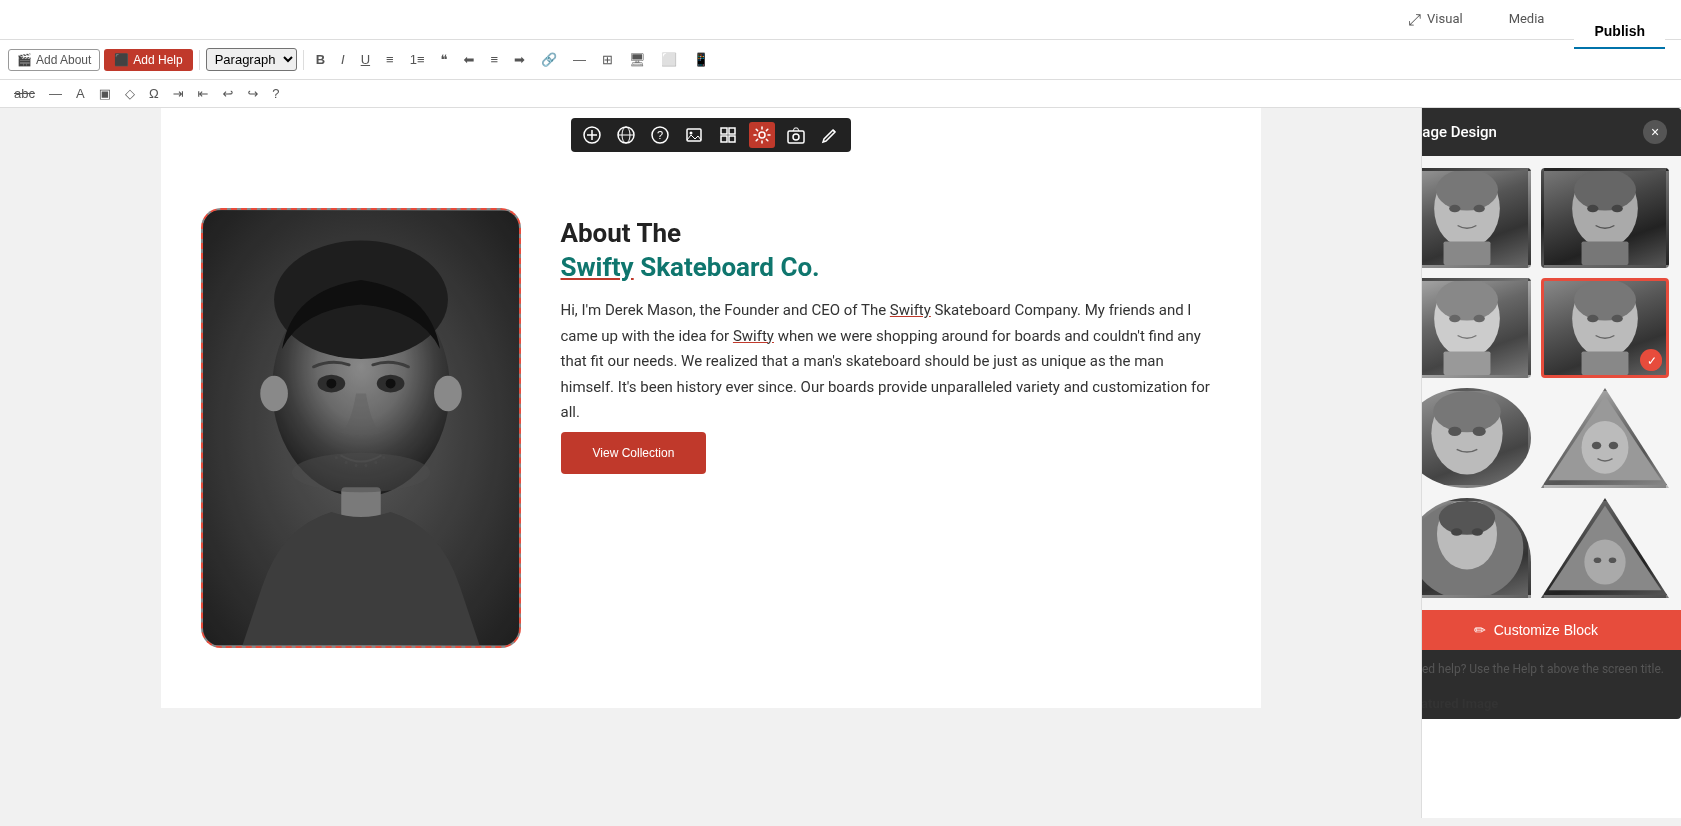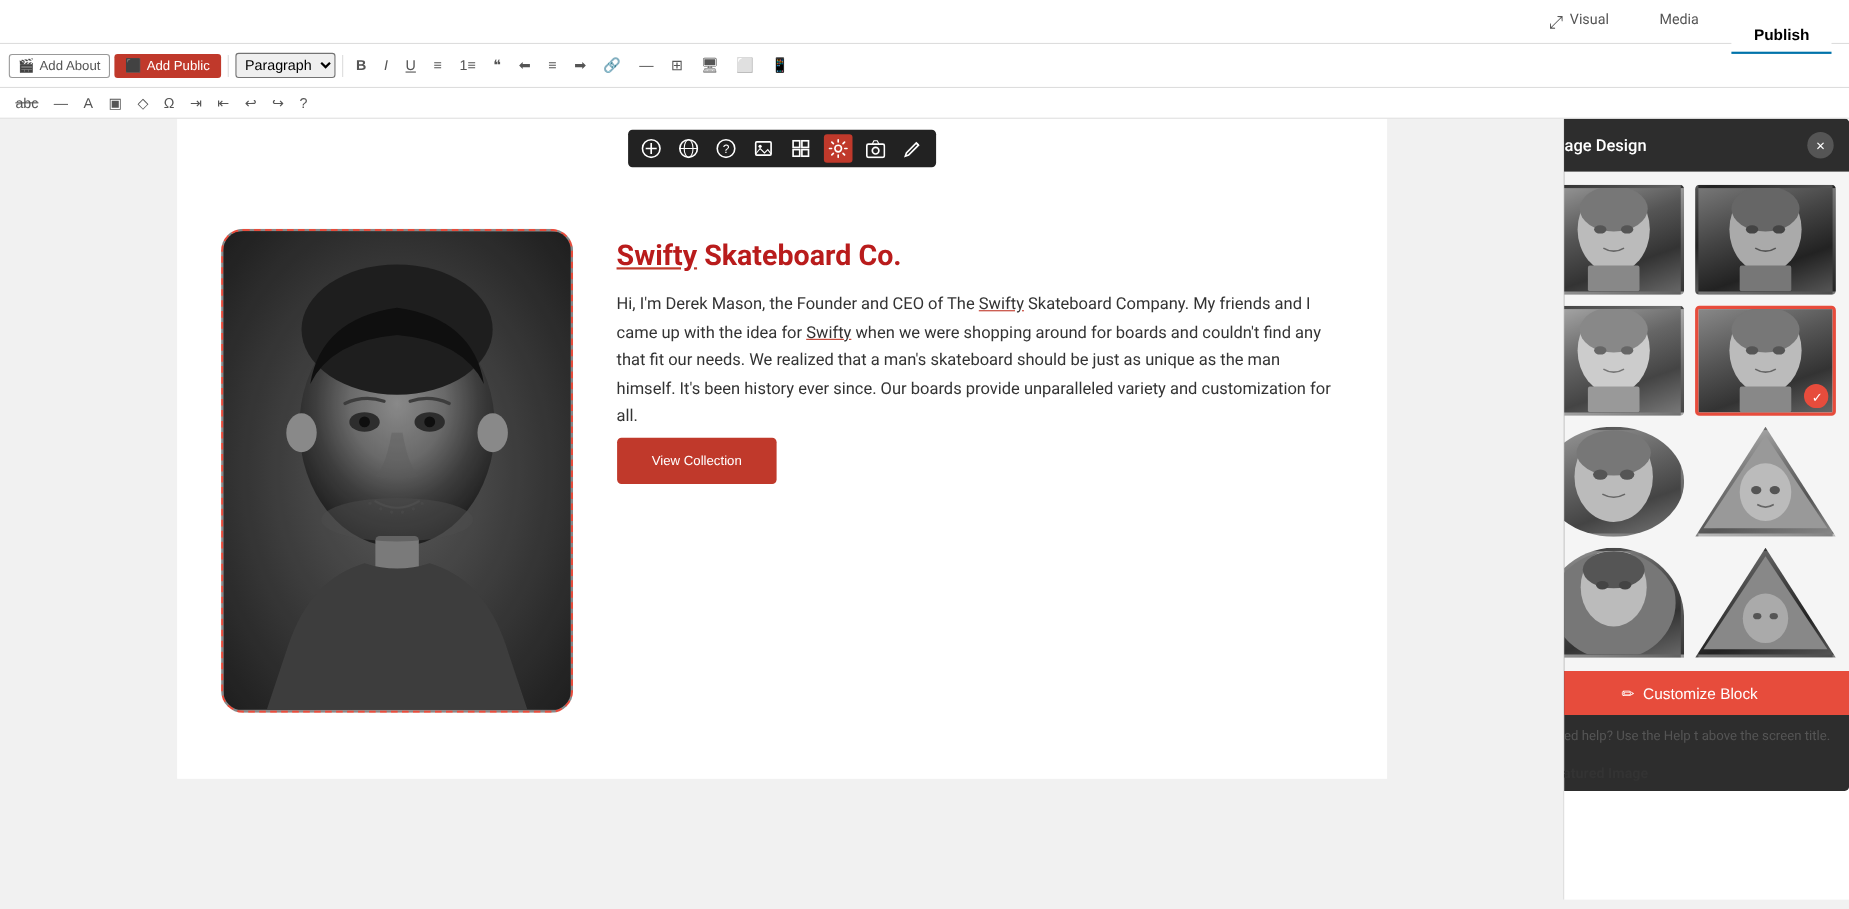--- a/index.html
+++ b/index.html
@@ -207,21 +207,21 @@
     .heading-about {
       font-size: 26px;
       font-weight: bold;
       color: #222;
       margin-bottom: 4px;
     }
 
     .heading-swifty {
       font-size: 26px;
       font-weight: bold;
-      color: #b91c1c;
+      color: #0f766e;
       margin-bottom: 16px;
     }
 
     .swifty-underline {
       text-decoration: underline;
       text-decoration-color: #c0392b;
     }
 
     .body-text {
       font-size: 15px;
@@ -451,21 +451,21 @@
   </div>
 </div>
 
 <div class="top-toolbar">
   <button class="add-media-btn">
     <span>🎬</span>
     <span>Add About</span>
   </button>
   <button class="add-block-btn">
     <span>⬛</span>
-    <span>Add Public</span>
+    <span>Add Help</span>
   </button>
   <div class="toolbar-divider"></div>
   <select class="paragraph-select">
     <option>Paragraph</option>
   </select>
   <div class="toolbar-divider"></div>
   <button class="toolbar-btn">
       <b>B</b>
     </button>
   <button class="toolbar-btn">
@@ -617,20 +617,21 @@
               <circle cx="183" cy="250" r="1.5" fill="#555" opacity="0.6"></circle>
 
               <path d="M60 380 Q80 320 130 305 Q160 315 190 305 Q240 320 260 380 L280 440 L40 440Z" fill="#444"></path>
 
               <rect width="320" height="440" fill="rgba(0,0,0,0.1)"></rect>
             </svg>
           </div>
         </div>
 
         <div class="text-section">
+          <div class="heading-about">About The</div>
           <div class="heading-swifty">
             <span class="swifty-underline">Swifty</span> Skateboard Co.
           </div>
           <div class="body-text">
             Hi, I'm Derek Mason, the Founder and CEO of The <span class="link-swifty">Swifty</span> Skateboard Company. My friends and I came up with the idea for <span class="link-swifty">Swifty</span> when we were shopping around for boards and couldn't find any that fit our needs. We realized that a man's skateboard should be just as unique as the man himself. It's been history ever since. Our boards provide unparalleled variety and customization for all.
           </div>
           <button class="view-collection-btn">View Collection</button>
         </div>
       </div>
 

